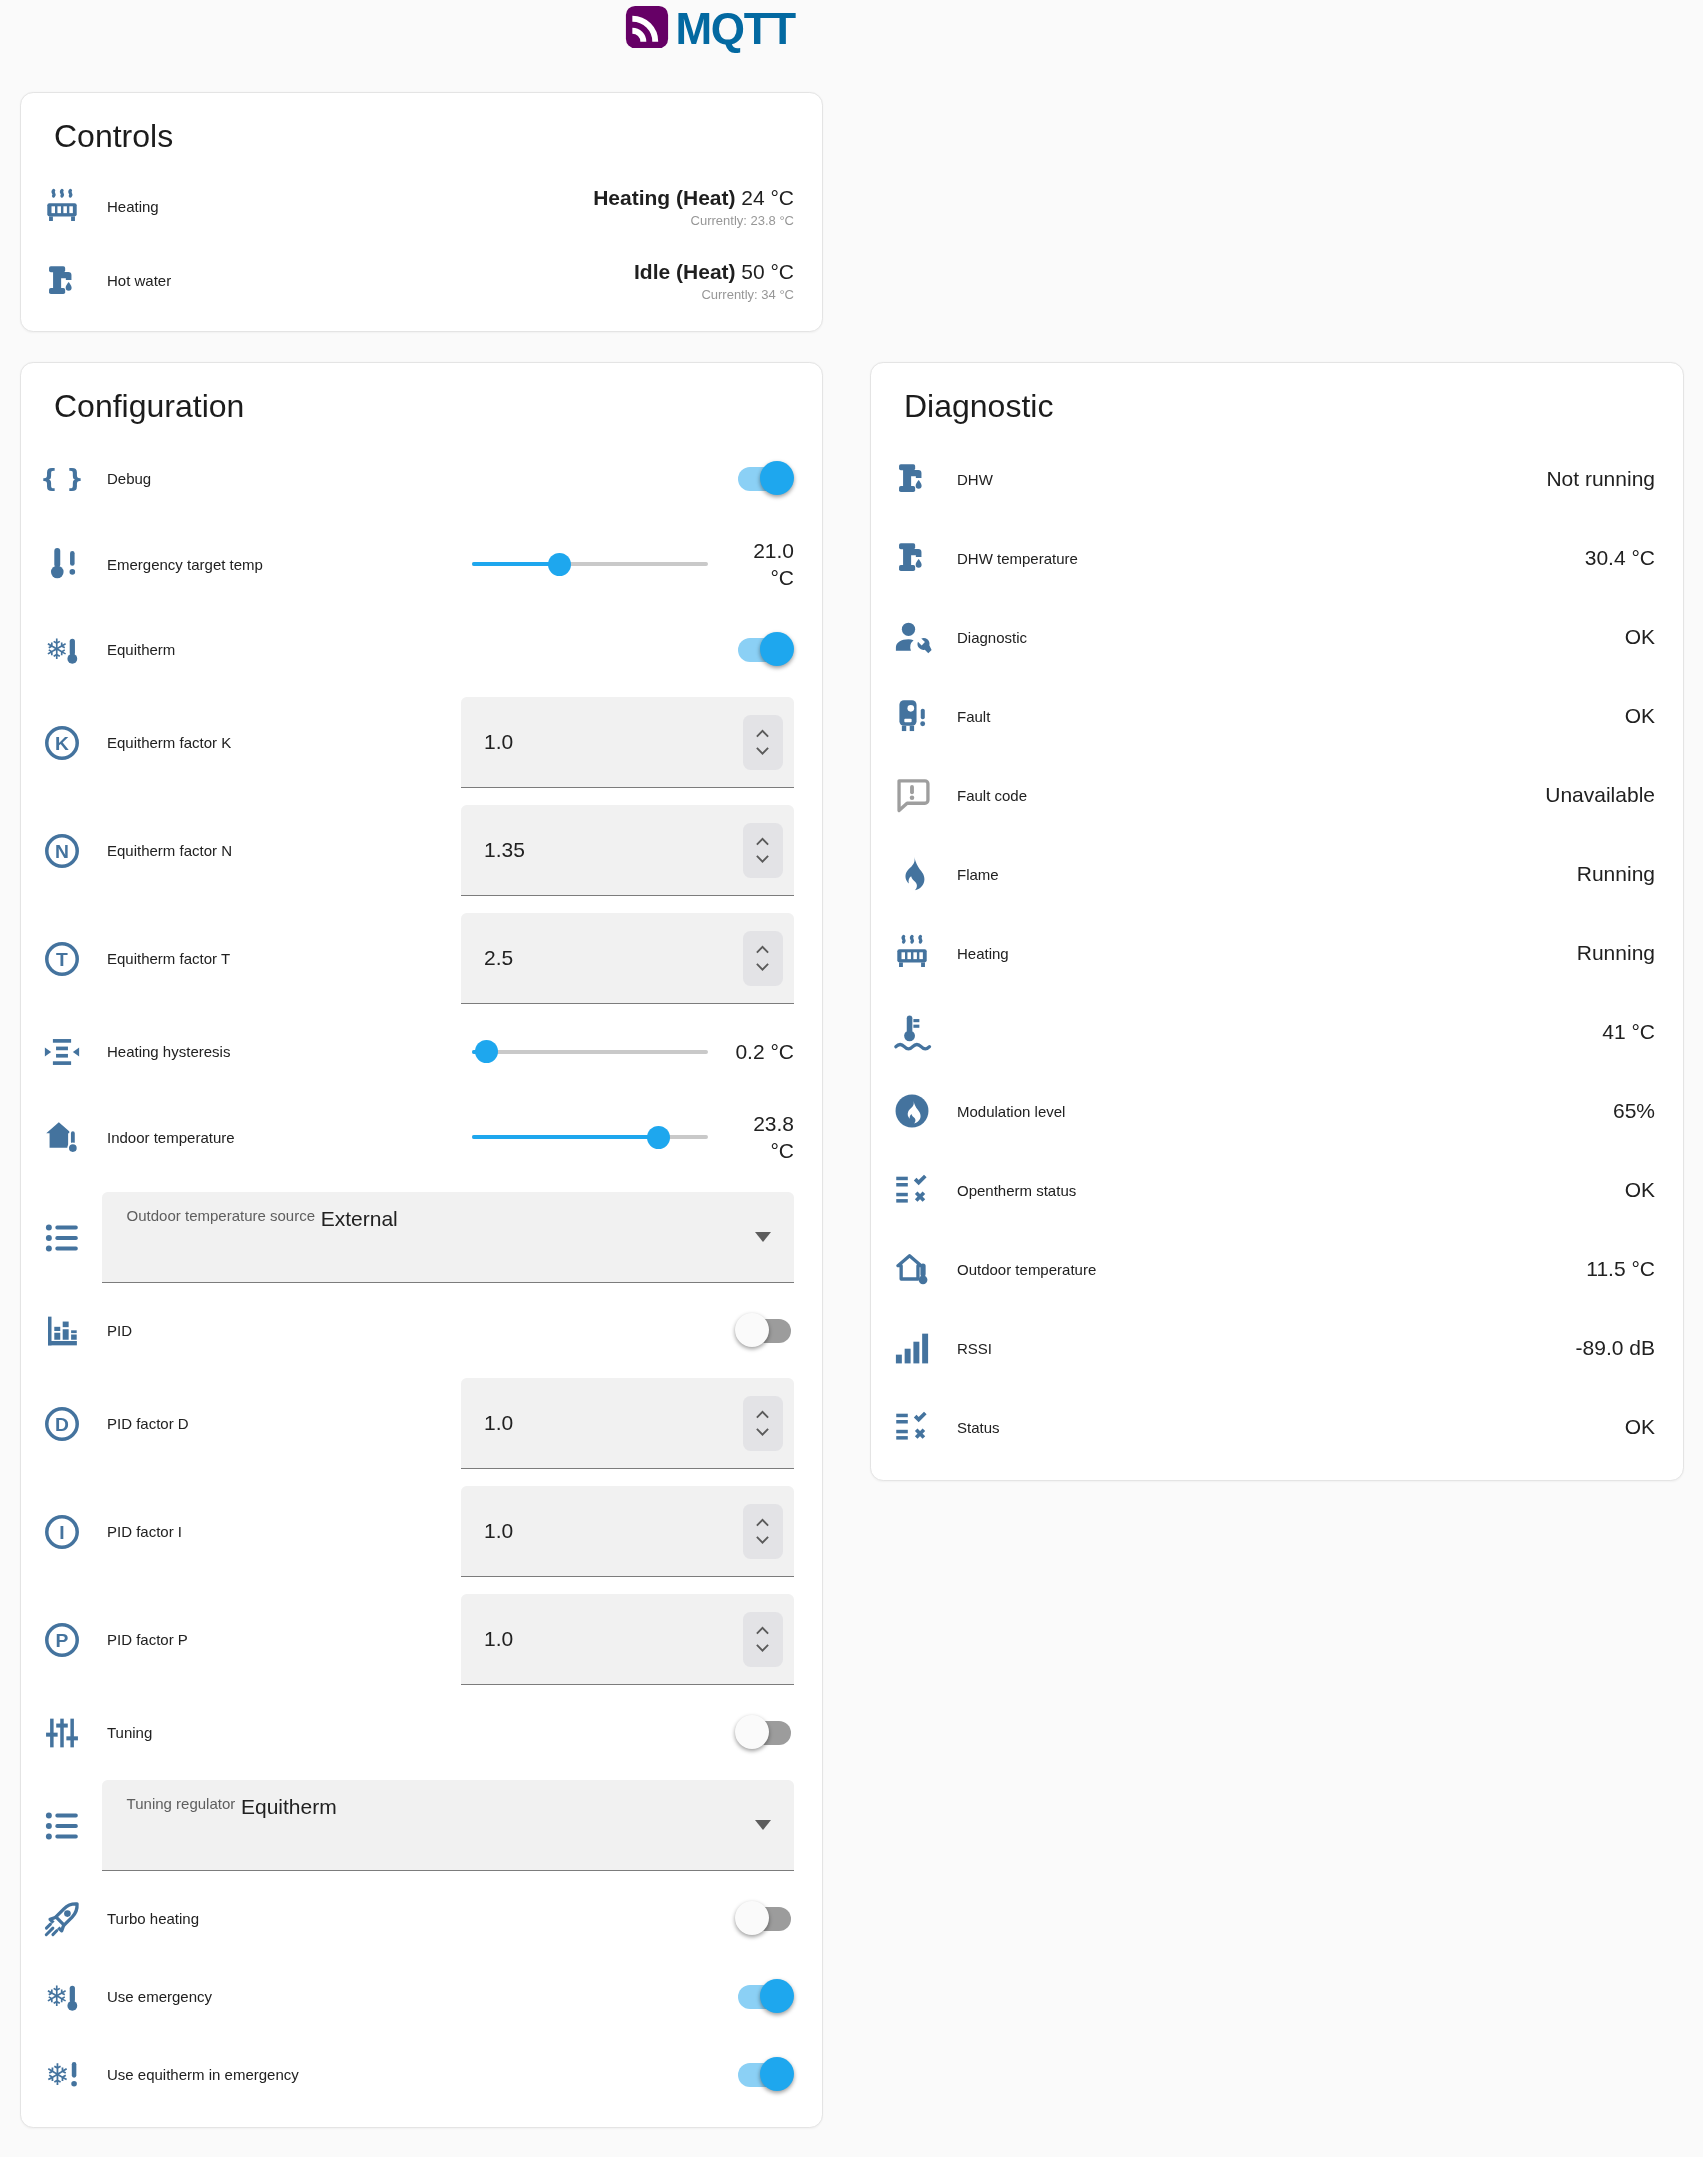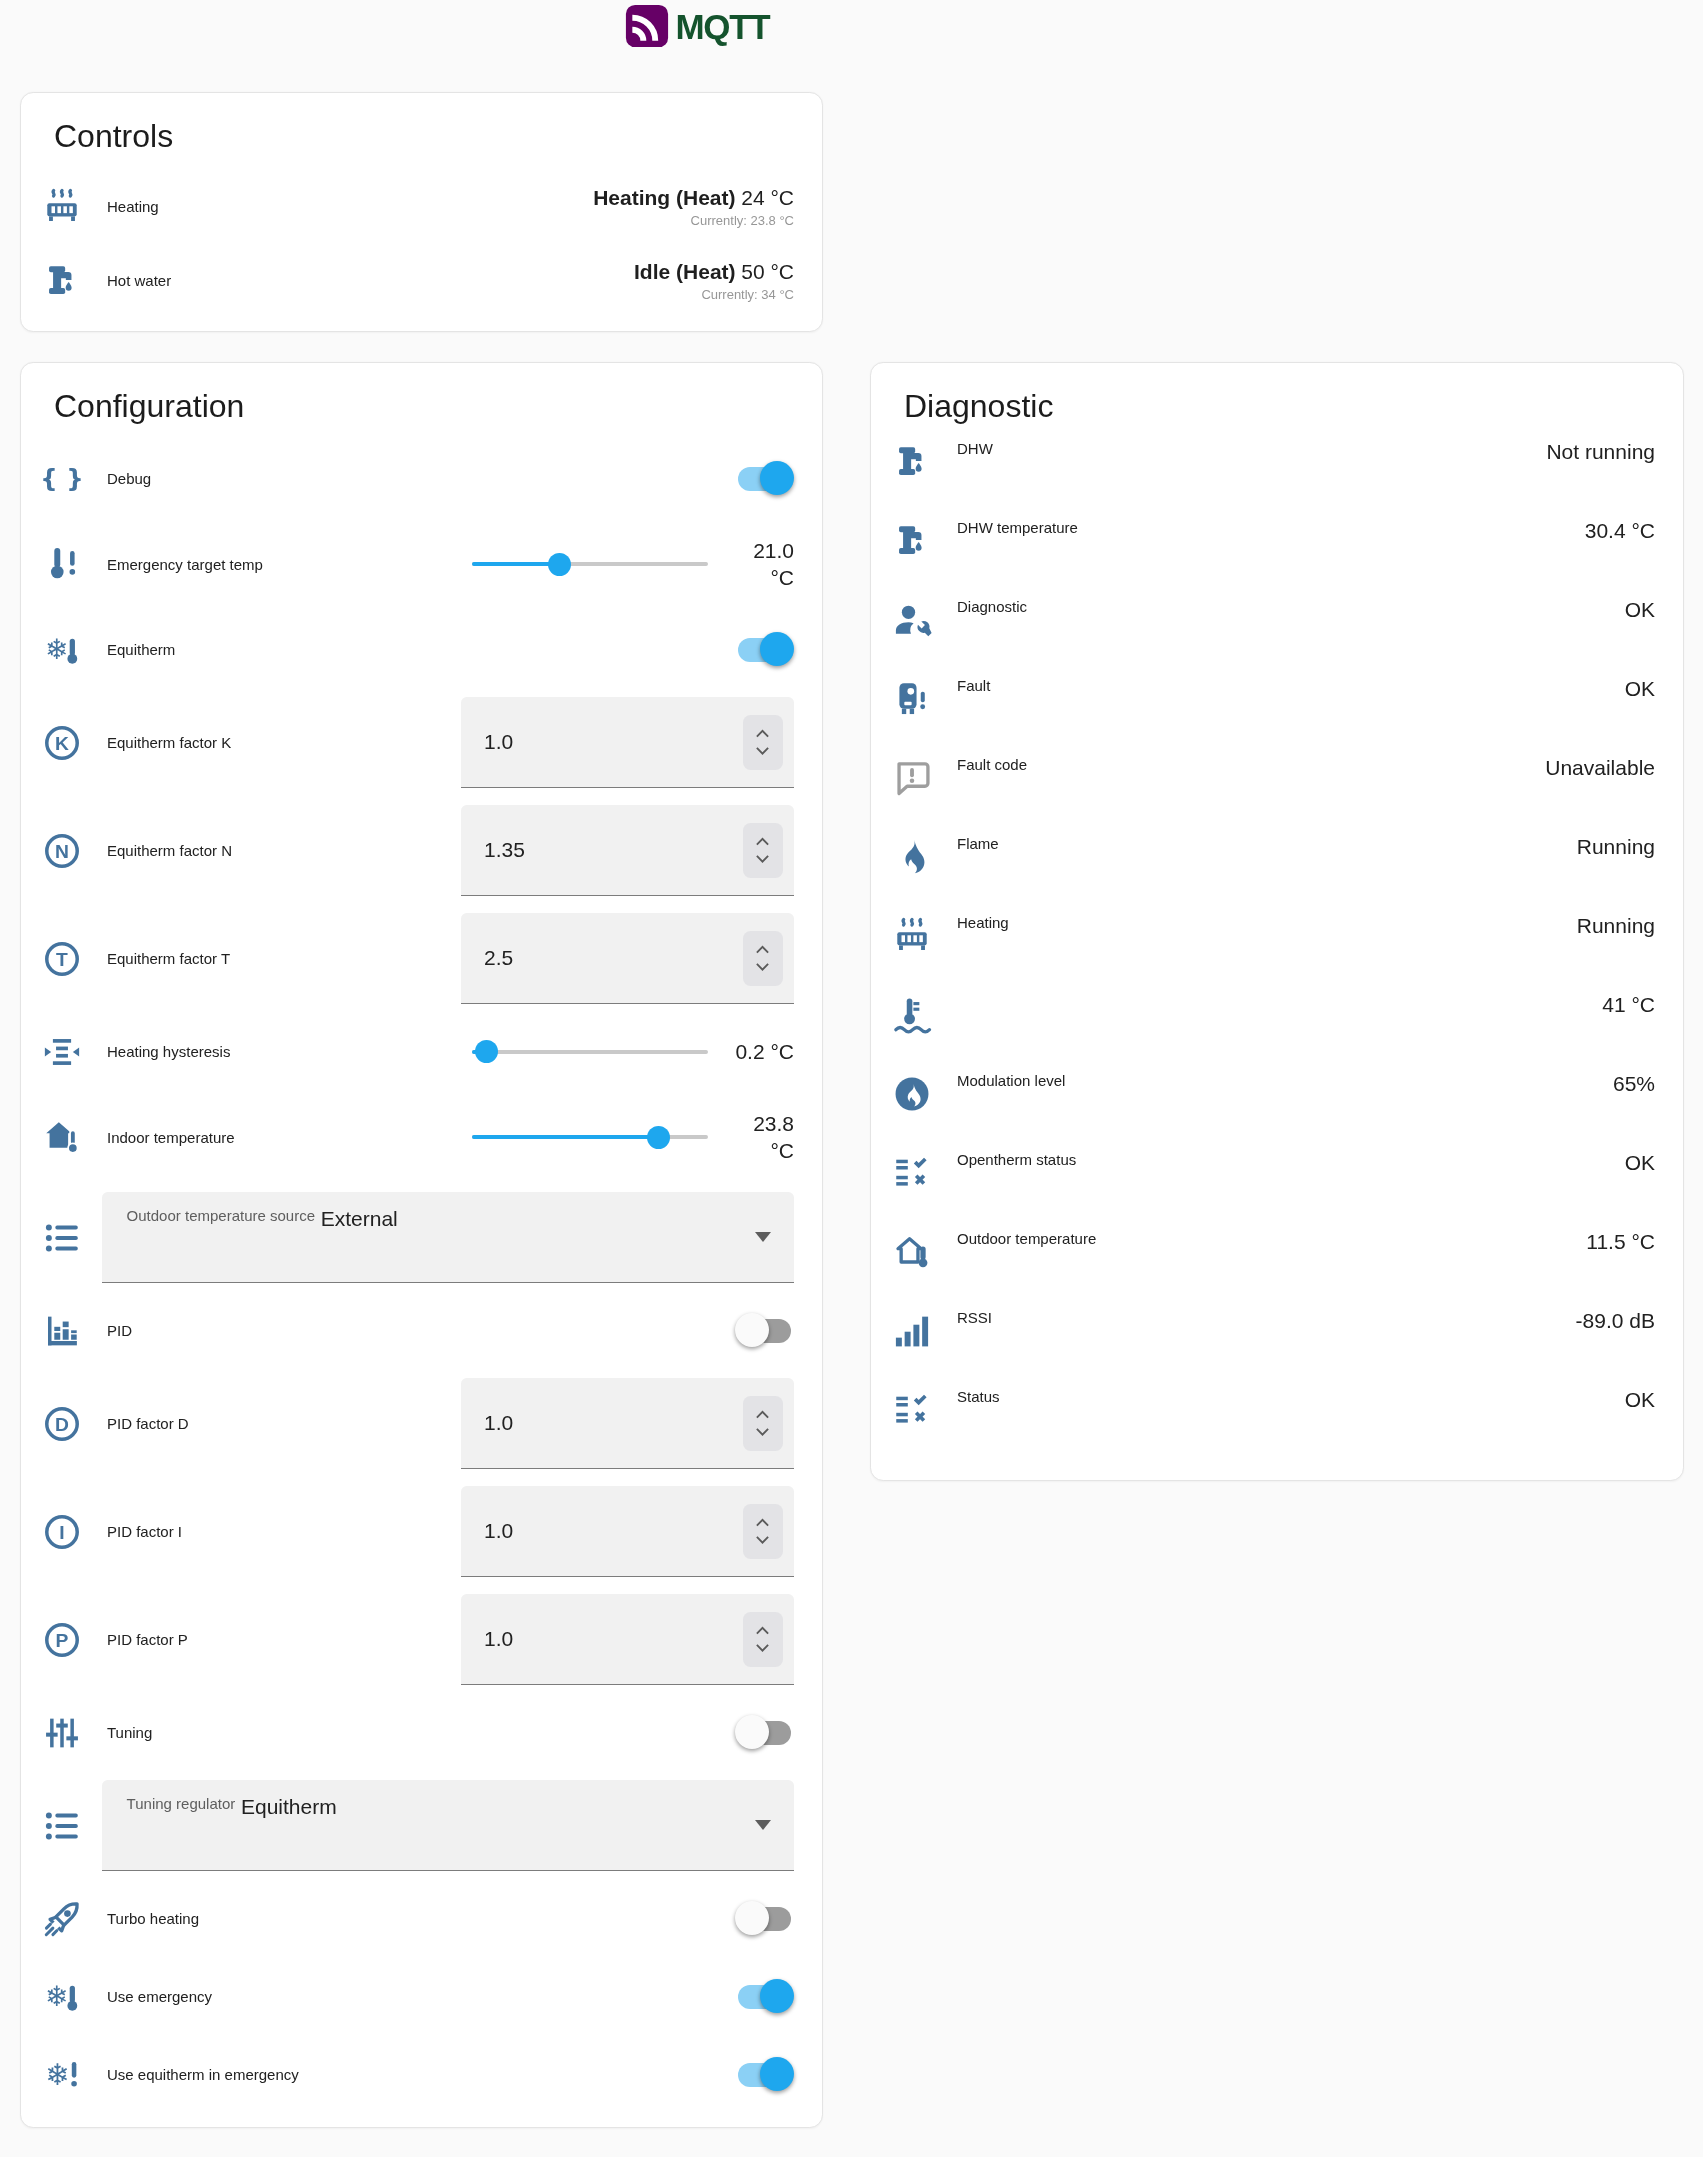--- a/index.html
+++ b/index.html
@@ -1,19 +1,19 @@
 <!DOCTYPE html>
 <html style="font-size:15px"><head>
 <meta charset="utf-8">
 <style>
 *{box-sizing:border-box}
 html,body{margin:0;padding:0}
 body{width:1703px;height:2158px;background:#fafafa;font-family:"Liberation Sans",sans-serif;overflow:hidden;position:relative;color:#212121}
 .logo{position:absolute;top:3.8px;left:625px;display:flex;align-items:center;gap:6.6px}
-.logo-text{font-size:35px;font-weight:bold;color:#14532d;letter-spacing:-1.4px}
+.logo-text{font-size:44px;font-weight:bold;color:#0369a1;letter-spacing:-1.4px}
 .layout{position:absolute;top:92px;left:20px;width:1685px;display:grid;grid-template-columns:803px 814px;column-gap:47px;row-gap:30px;align-items:start}
 .card{background:#fff;border:0.9px solid #e4e4e4;border-radius:13.2px;padding:5.7px 28px 13.2px 19px;box-shadow:0 0.9px 1.9px rgba(0,0,0,.04)}
 .card-title{font-size:32px;color:#1c1c1c;margin:19px 0 15px 14px;font-weight:400}
 .icon{width:44px;height:44px;display:inline-flex;align-items:center;justify-content:center;color:#44739e;flex:none}
 .icon svg{width:42px;height:42px}
 .icon.unavail{color:#9e9e9e}
 .lbl{font-size:15px;color:#212121}
 .grow{flex:1;margin-left:23px;min-width:0}
 .fixed{width:331px;margin-left:23px;flex:none}
 .crow{display:flex;align-items:center}
@@ -32,21 +32,21 @@
 .sl-thumb{position:absolute;top:2.8px;width:23px;height:23px;border-radius:50%;background:#1ea7ee}
 .sl-val{width:61px;margin-left:24.6px;font-size:21px;color:#212121;text-align:right;line-height:1.3;flex:none}
 .sl-val[data-wrap="false"]{white-space:nowrap}
 .numfield{flex:1;height:91px;margin-left:23px;background:#f1f1f1;border-bottom:0.9px solid #7c7c7c;border-radius:5.7px 5.7px 0 0;display:flex;align-items:center;padding:0 11.4px 0 23px;cursor:text}
 .nval{flex:1;font-size:21px;color:#212121}
 .stepper{width:40px;height:55px;background:#e3e3e6;border-radius:7.6px;display:flex;flex-direction:column;align-items:center;justify-content:center;gap:7.6px;cursor:pointer}
 .selfield{flex:1;margin-left:18px;height:91px;background:#f1f1f1;border-bottom:0.9px solid #7c7c7c;border-radius:5.7px 5.7px 0 0;position:relative;padding:15px 57px 0 24.6px;display:flex;flex-direction:row;gap:5.7px;cursor:pointer}
 .sel-label{font-size:15px;color:#5e5e5e}
 .sel-value{font-size:21px;color:#212121}
 .caret{position:absolute;right:23px;top:40px;width:0;height:0;border-left:8.5px solid transparent;border-right:8.5px solid transparent;border-top:10.4px solid #5d5d5d}
-.drow{display:flex;height:79px}
+.drow{display:flex;align-items:center;height:79px}
 .dval{margin-left:auto;font-size:21px;color:#212121;text-align:right;padding-left:11.4px;flex:none}
 .ctrl-row{display:flex;align-items:center;height:74px}
 .cstate{margin-left:auto;display:flex;flex-direction:column;align-items:flex-end}
 .cs1{font-size:21px;color:#1f1f1f}
 .cs1 b{font-weight:700}
 .cs1 .v{margin-left:5.7px}
 .cs2{font-size:13px;color:#979797;margin-top:2.8px}
 </style>
 </head>
 <body>

